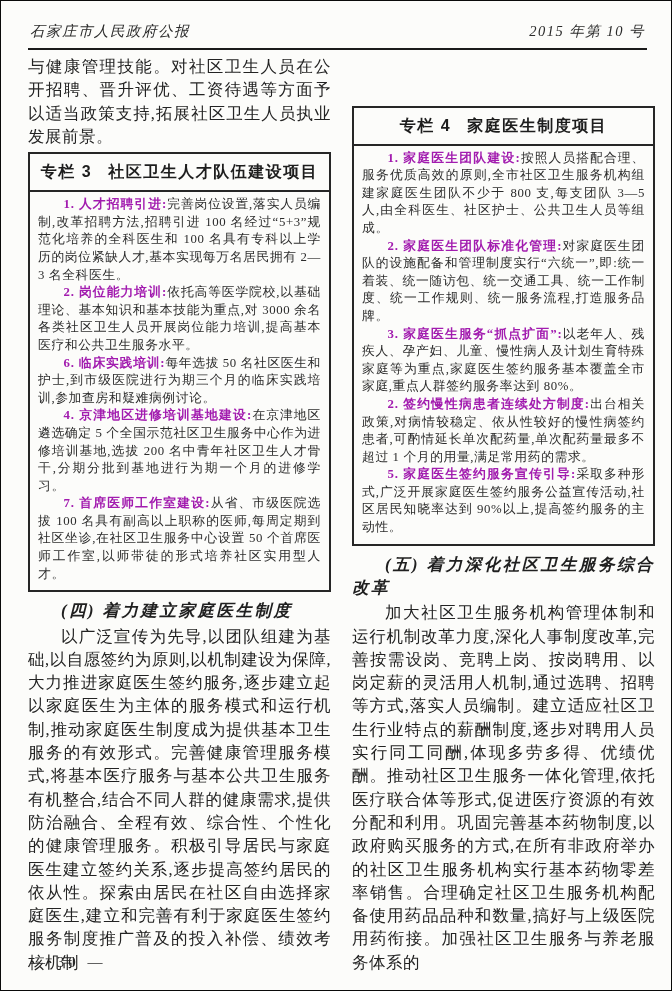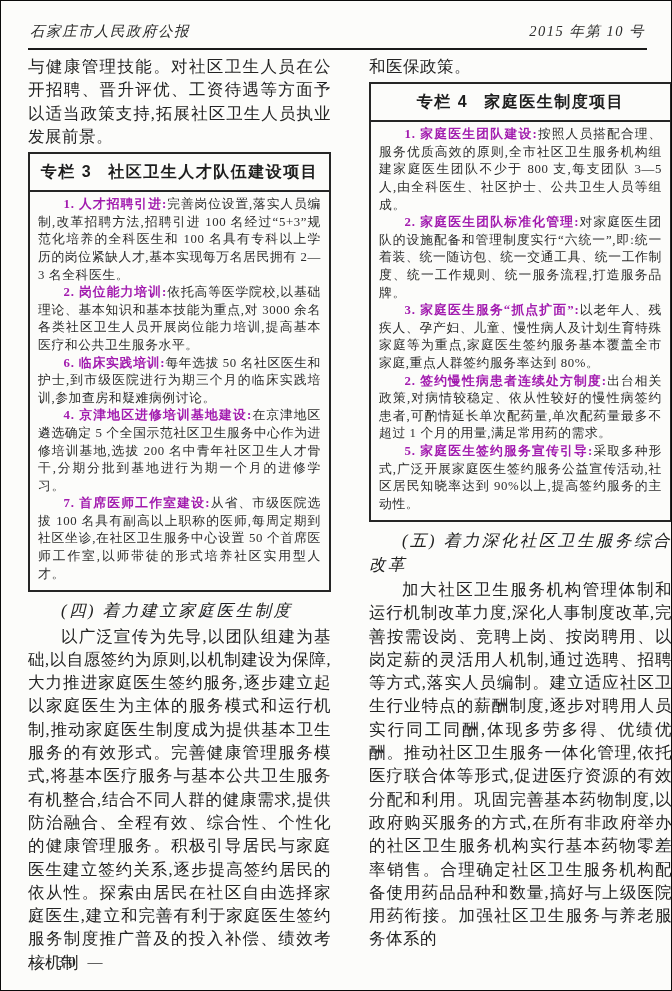--- a/index.html
+++ b/index.html
@@ -27,22 +27,23 @@
     border-bottom: 2px solid #1b1b1b;
     font-size: 14.5px;
     font-style: italic;
     letter-spacing: 1.5px;
     color: #2a2a2a;
   }
 
   
   .columns {
     display: flex;
-    gap: 38px;
+    gap: 21px;
     padding: 5px 20px 0 27px;
+    align-items: flex-end;
   }
   .col { width: 303px; flex: 0 0 303px; }
 
   p.body {
     font-size: 16.5px;
     line-height: 23.3px;
     text-align: justify;
     letter-spacing: 0.5px;
   }
   p.indent { text-indent: 2em; }
@@ -73,21 +74,21 @@
     text-align: justify;
     text-indent: 2em;
     letter-spacing: 0.6px;
     color: #2c2c2c;
   }
   .fbox-body b { color: #a21caf; letter-spacing: 0.8px; }
 
   
   .section-heading {
     font-size: 16.5px;
-    font-weight: normal;
+    font-weight: bold;
     font-style: italic;
     line-height: 23.3px;
     text-indent: 2em;
     letter-spacing: 2.5px;
     margin: 7px 0 2px 0;
     text-align: justify;
     color: #202020;
   }
 
   
@@ -126,21 +127,20 @@
           <p><b>4. 京津地区进修培训基地建设:</b><span>在京津地区遴选确定 5 个全国示范社区卫生服务中心作为进修培训基地,选拔 200 名中青年社区卫生人才骨干,分期分批到基地进行为期一个月的进修学习。</span></p>
           <p><b>7. 首席医师工作室建设:</b><span>从省、市级医院选拔 100 名具有副高以上职称的医师,每周定期到社区坐诊,在社区卫生服务中心设置 50 个首席医师工作室,以师带徒的形式培养社区实用型人才。</span></p>
         </div>
       </div>
 
       <h3 class="section-heading">(四) 着力建立家庭医生制度</h3>
       <p class="body indent">以广泛宣传为先导,以团队组建为基础,以自愿签约为原则,以机制建设为保障,大力推进家庭医生签约服务,逐步建立起以家庭医生为主体的服务模式和运行机制,推动家庭医生制度成为提供基本卫生服务的有效形式。完善健康管理服务模式,将基本医疗服务与基本公共卫生服务有机整合,结合不同人群的健康需求,提供防治融合、全程有效、综合性、个性化的健康管理服务。积极引导居民与家庭医生建立签约关系,逐步提高签约居民的依从性。探索由居民在社区自由选择家庭医生,建立和完善有利于家庭医生签约服务制度推广普及的投入补偿、绩效考核机制</p>
     </div>
 
     <div class="col">
-      <p class="body">和医保政策。</p>
 
       <div class="fbox">
         <div class="fbox-title">
           <span class="box-label">专栏 4</span><span>家庭医生制度项目</span>
         </div>
         <div class="fbox-body">
           <p><b>1. 家庭医生团队建设:</b><span>按照人员搭配合理、服务优质高效的原则,全市社区卫生服务机构组建家庭医生团队不少于 800 支,每支团队 3—5 人,由全科医生、社区护士、公共卫生人员等组成。</span></p>
           <p><b>2. 家庭医生团队标准化管理:</b><span>对家庭医生团队的设施配备和管理制度实行“六统一”,即:统一着装、统一随访包、统一交通工具、统一工作制度、统一工作规则、统一服务流程,打造服务品牌。</span></p>
           <p><b>3. 家庭医生服务“抓点扩面”:</b><span>以老年人、残疾人、孕产妇、儿童、慢性病人及计划生育特殊家庭等为重点,家庭医生签约服务基本覆盖全市家庭,重点人群签约服务率达到 80%。</span></p>
           <p><b>2. 签约慢性病患者连续处方制度:</b><span>出台相关政策,对病情较稳定、依从性较好的慢性病签约患者,可酌情延长单次配药量,单次配药量最多不超过 1 个月的用量,满足常用药的需求。</span></p>

